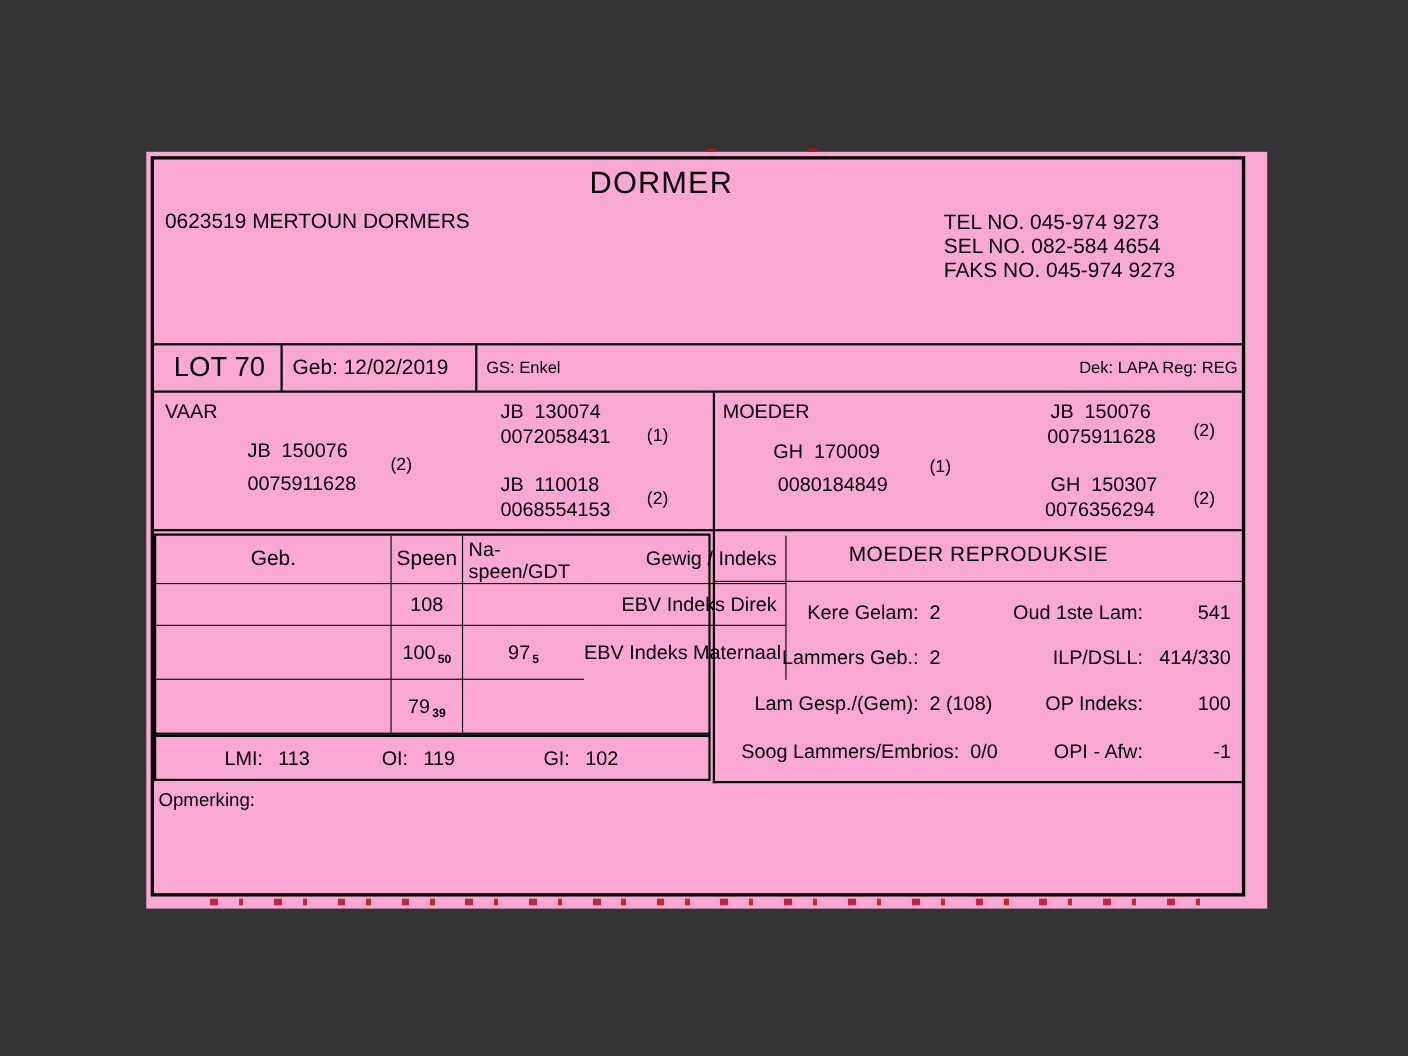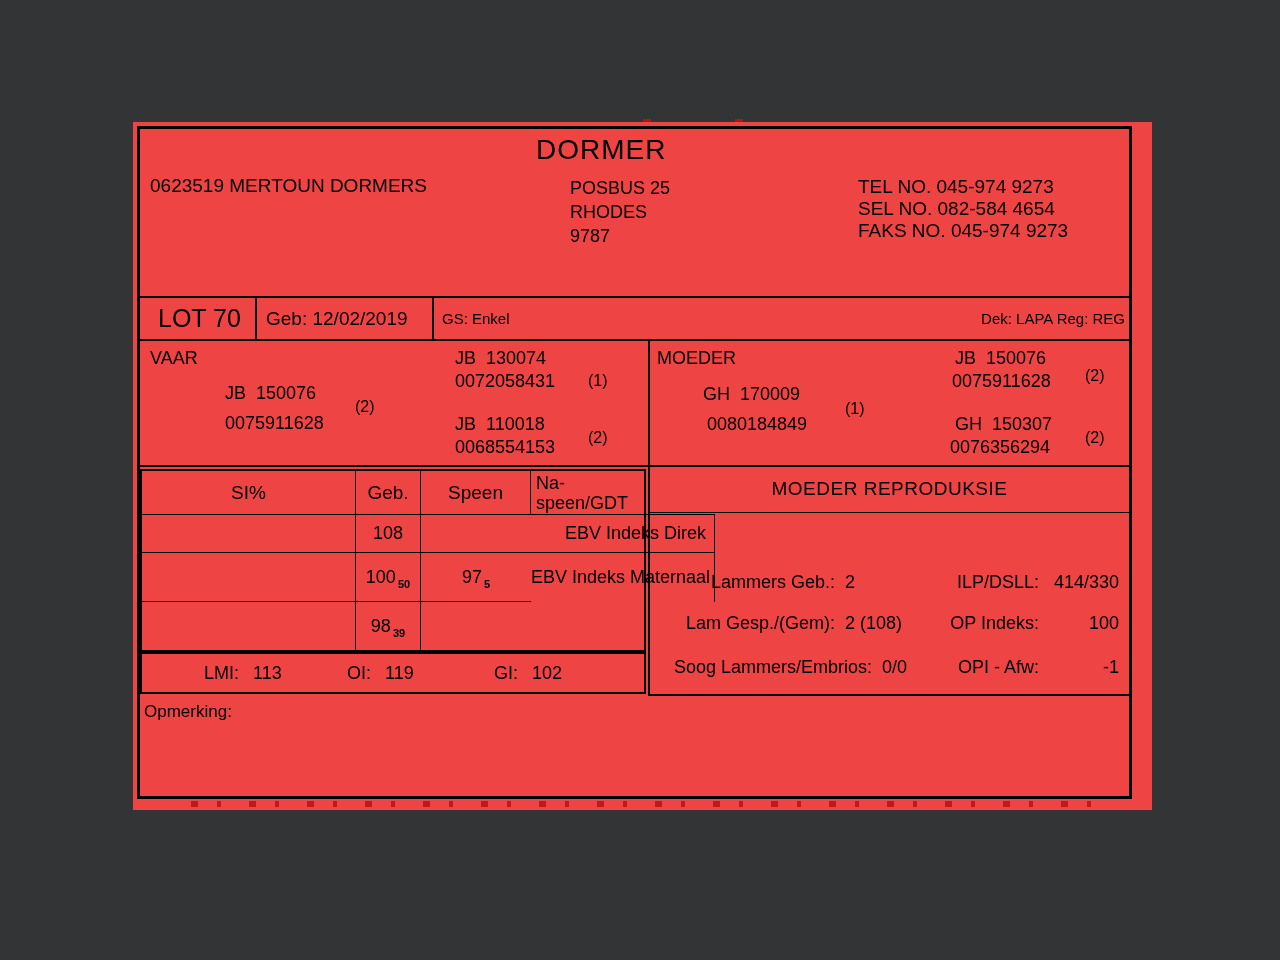--- a/index.html
+++ b/index.html
@@ -5,22 +5,22 @@
   html,body{margin:0;padding:0;}
   body{
     width:1280px;height:960px;
     background:#333436;
     font-family:"Liberation Sans", sans-serif;
     color:#000;
     position:relative;
     overflow:hidden;
   }
   .page{
-    position:absolute;left:133px;top:122px;width:1019px;height:688px;
-    background:#ef4444;
+    position:absolute;left:133px;top:138px;width:1019px;height:688px;
+    background:#f9a8d4;
   }
   .frame{
     position:absolute;left:4px;top:4px;width:995px;height:673px;
     border:3px solid #000;box-sizing:border-box;
   }
   .abs{position:absolute;white-space:nowrap;}
   .ws{white-space:pre;}
 
   
   .title{left:396px;top:5px;font-size:28px;letter-spacing:1px;}
@@ -113,23 +113,20 @@
 
 <div class="page">
 
   <span class="red-mark rm1"></span>
   <span class="red-mark rm2"></span>
 
   <div class="frame">
 
     <div class="abs title">DORMER</div>
     <div class="abs breeder">0623519 MERTOUN DORMERS</div>
-    <div class="abs address">POSBUS 25
-RHODES
-9787</div>
     <div class="abs contacts">TEL NO. 045-974 9273
 SEL NO. 082-584 4654
 FAKS NO. 045-974 9273</div>
 
     <div class="lot-row">
       <div class="lot-cell c-lot">LOT 70</div>
       <div class="lot-cell c-geb">Geb: 12/02/2019</div>
       <div class="lot-cell c-gs">
         <span>GS: Enkel</span>
         <span>Dek: LAPA Reg: REG</span>
@@ -156,69 +153,73 @@
       <div class="abs ped-note" style="left:705px;top:59px;">(1)</div>
       <div class="abs ped-id ws" style="left:815px;top:7px;">JB  150076</div>
       <div class="abs ped-id" style="left:812px;top:30px;">0075911628</div>
       <div class="abs ped-note" style="left:945px;top:26px;">(2)</div>
       <div class="abs ped-id ws" style="left:815px;top:73px;">GH  150307</div>
       <div class="abs ped-id" style="left:810px;top:96px;">0076356294</div>
       <div class="abs ped-note" style="left:945px;top:88px;">(2)</div>
     </div>
 
     <div class="si-table">
-      <div class="si-cell si-h br bb">SI%</div>
       <div class="si-cell si-h br bb">Geb.</div>
       <div class="si-cell si-h br bb">Speen</div>
       <div class="si-cell si-h-na bb">
         <span>Na-</span>
         <span>speen/GDT</span>
       </div>
 
+      <div class="si-cell si-lab br bb">Gewig / Indeks</div>
       <div class="si-cell br bb"></div>
       <div class="si-cell br bb">
         <span>108</span>
       </div>
       <div class="si-cell bb"></div>
 
       <div class="si-cell si-lab br bb">EBV Indeks Direk</div>
       <div class="si-cell br bb"></div>
       <div class="si-cell br bb">
         <span>100</span>
           <span class="sub">50</span>
       </div>
       <div class="si-cell bb">
         <span>97</span>
           <span class="sub">5</span>
       </div>
 
       <div class="si-cell si-lab br" style="padding-right:4px;">EBV Indeks Maternaal</div>
       <div class="si-cell br"></div>
       <div class="si-cell br">
-        <span>98</span>
+        <span>79</span>
           <span class="sub">39</span>
       </div>
       <div class="si-cell"></div>
     </div>
 
     <div class="lmi-box">
       <span class="lmi-g g1">
         <span>LMI:</span><span class="val">113</span>
       </span>
       <span class="lmi-g g2">
         <span>OI:</span><span class="val">119</span>
       </span>
       <span class="lmi-g g3">
         <span>GI:</span><span class="val">102</span>
       </span>
     </div>
 
     <div class="rep-panel">
       <div class="rep-title">MOEDER REPRODUKSIE</div>
 
+      <div class="rep-row r1">
+        <span class="llbl">Kere Gelam:</span><span class="lval">2</span>
+        <span class="rgrp"><span>Oud 1ste Lam:</span><span class="rval">541</span></span>
+      </div>
       <div class="rep-row r2">
         <span class="llbl">Lammers Geb.:</span><span class="lval">2</span>
         <span class="rgrp"><span>ILP/DSLL:</span><span class="rval">414/330</span></span>
       </div>
       <div class="rep-row r3">
         <span class="llbl">Lam Gesp./(Gem):</span><span class="lval">2 (108)</span>
         <span class="rgrp"><span>OP Indeks:</span><span class="rval">100</span></span>
       </div>
       <div class="rep-row r4">
         <span class="llbl">Soog Lammers/Embrios:</span><span class="lval">0/0</span>

